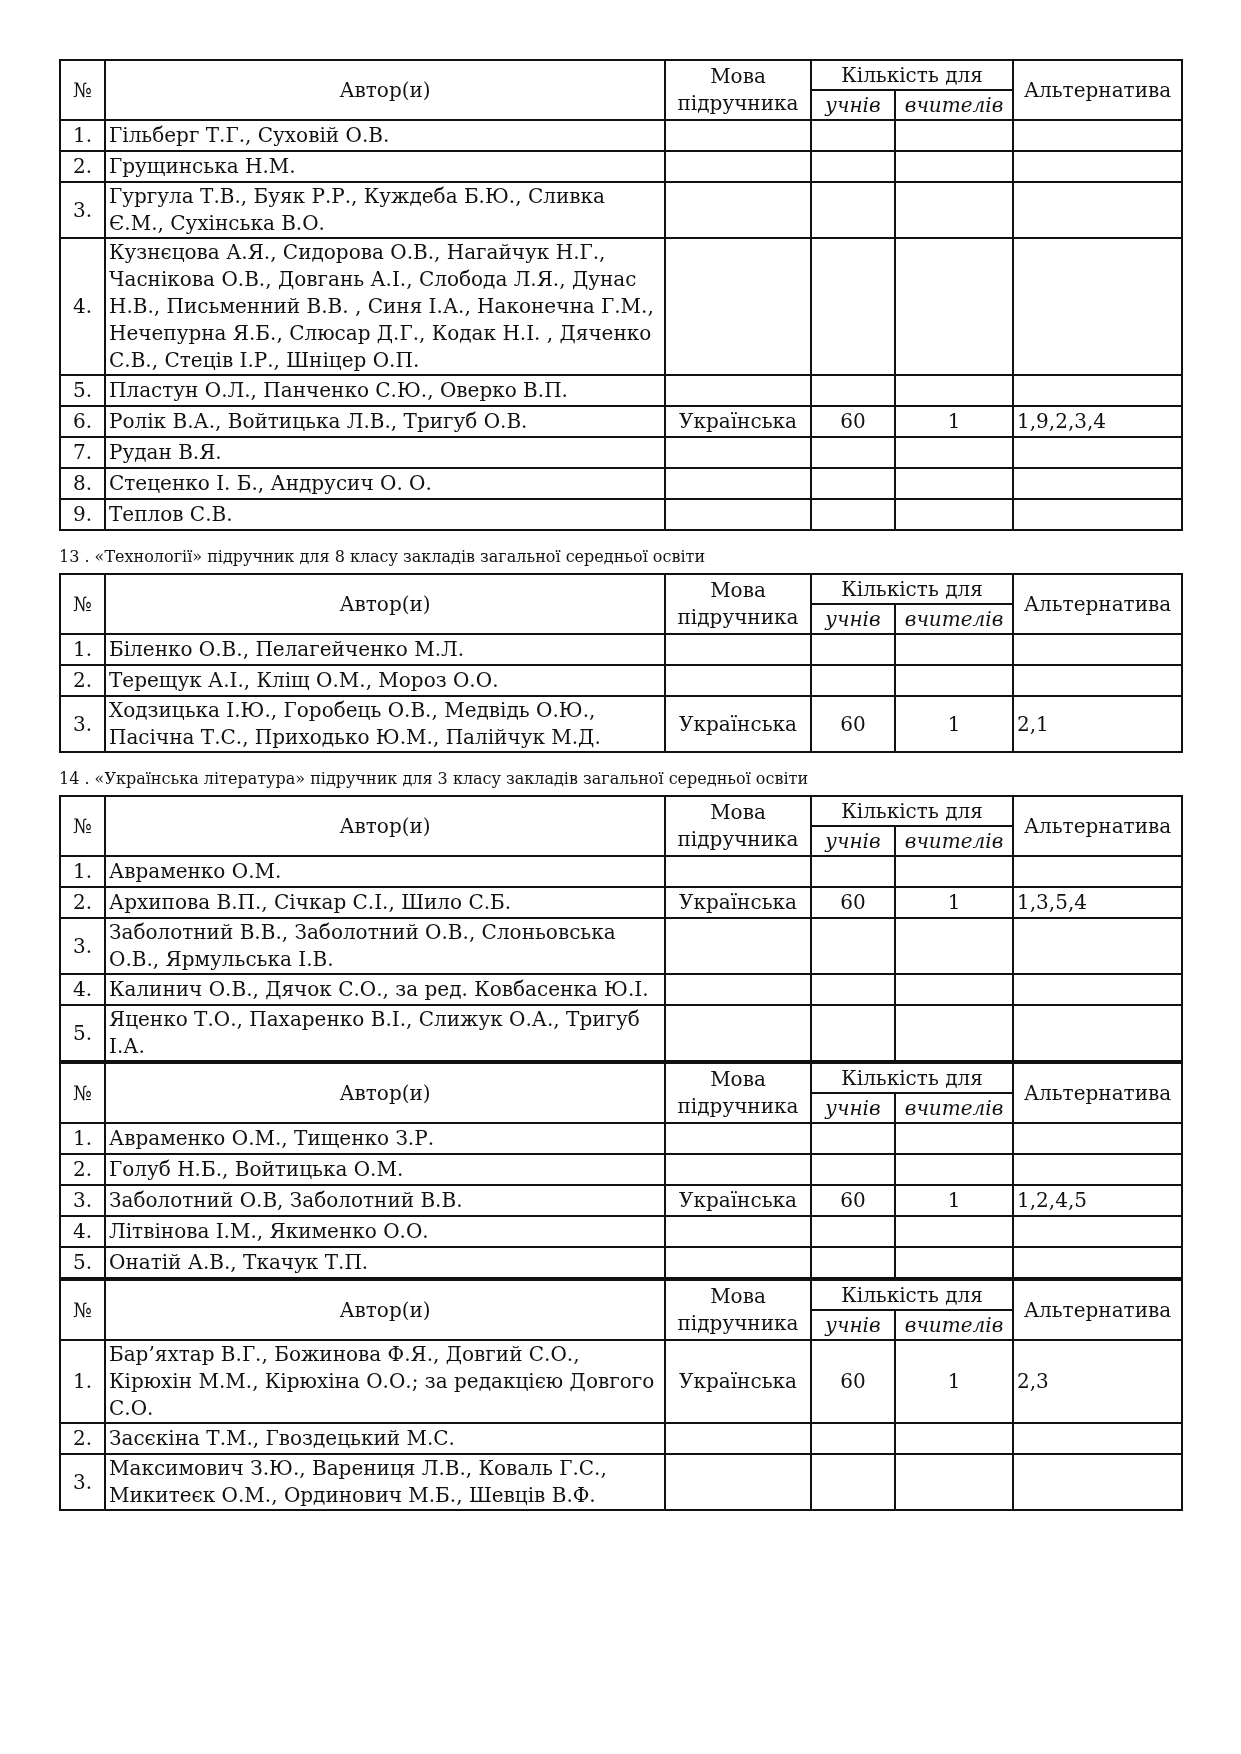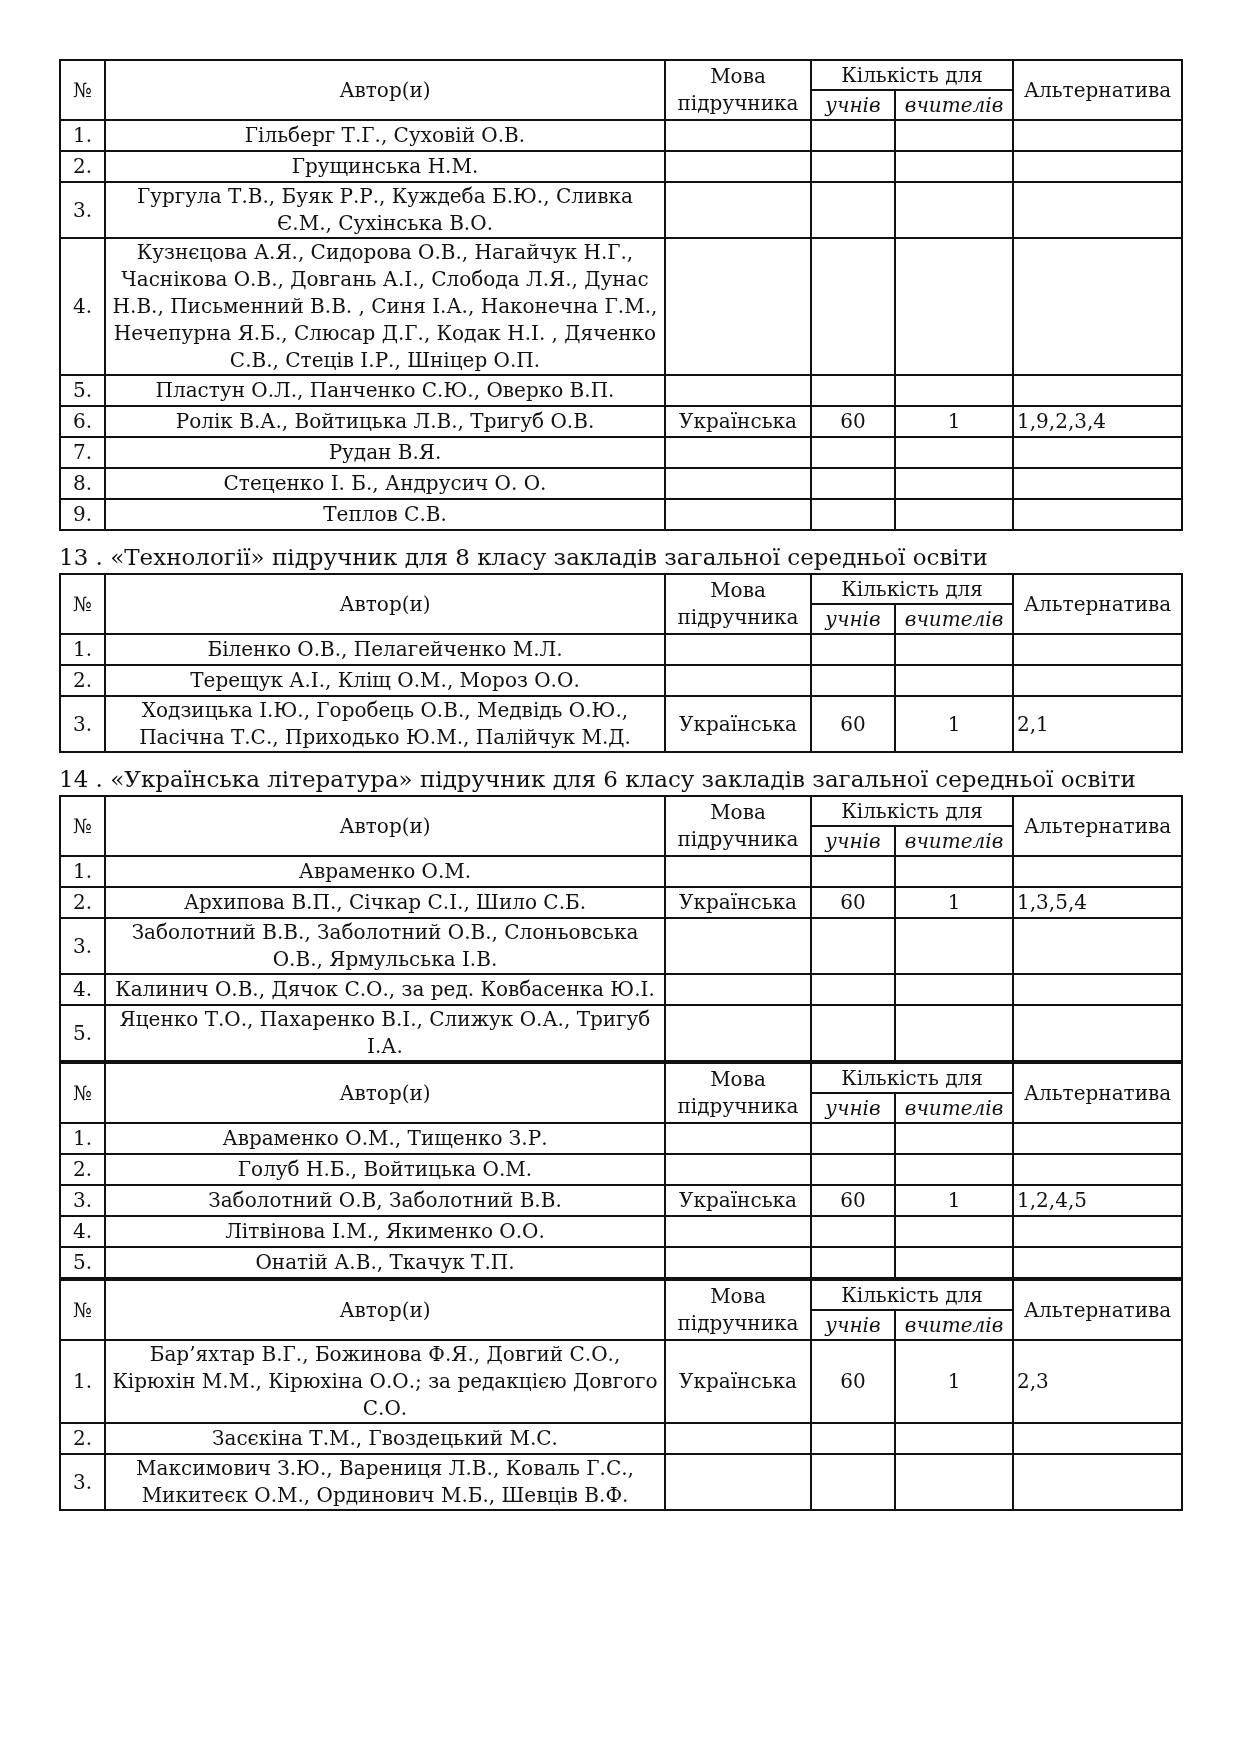--- a/index.html
+++ b/index.html
@@ -2,40 +2,40 @@
 <html><head>
 <meta charset="utf-8">
 <style>
   html, body { margin: 0; padding: 0; background: #ffffff; }
   body {
     width: 1241px; height: 1754px; position: relative; overflow: hidden;
     font-family: "DejaVu Serif", serif; color: #111111;
   }
   .page { position: absolute; left: 59px; top: 59px; width: 1122px; }
   .section-title {
-    font-size: 23px; line-height: 24px; height: 24px;
+    font-size: 16px; line-height: 24px; height: 24px;
     margin: 14px 0 4px 0; white-space: nowrap;
   }
   table.bk {
     width: 1122px; border-collapse: collapse; table-layout: fixed;
     font-size: 20px; line-height: 27px;
   }
   table.bk td, table.bk th {
     border: 2px solid #111111; padding: 0 3px; font-weight: normal;
     vertical-align: middle;
   }
   table.bk th { text-align: center; line-height: 27px; }
   col.c-num { width: 45px; }
   col.c-auth { width: 560px; }
   col.c-lang { width: 146px; }
   col.c-stud { width: 84px; }
   col.c-teach { width: 118px; }
   col.c-alt { width: 169px; }
   td.num { text-align: center; padding: 0; }
-  td.auth { text-align: center; padding: 1px 2px 1px 4px; border-radius: 12px; }
+  td.auth { text-align: left; padding: 1px 2px 1px 4px; border-radius: 12px; }
   td.center { text-align: center; }
   td.alt { text-align: left; padding-left: 3px; border-radius: 14px; }
   tr.row td { height: 29px; }
   th.h-top { height: 28px; }
   th.h-sub { height: 28px; font-style: italic; }
 </style>
 </head>
 <body>
 
 <div class="page" id="page">
@@ -179,21 +179,21 @@
         <tr class="row">
           <td class="num">3.</td>
           <td class="auth">Ходзицька І.Ю., Горобець О.В., Медвідь О.Ю., Пасічна Т.С., Приходько Ю.М., Палійчук М.Д.</td>
           <td class="center">Українська</td>
           <td class="center">60</td>
           <td class="center">1</td>
           <td class="alt">2,1</td>
         </tr>
       </tbody>
     </table>
-    <div class="section-title">14 . «Українська література» підручник для 6 класу закладів загальної середньої освіти</div>
+    <div class="section-title">14 . «Українська література» підручник для 3 класу закладів загальної середньої освіти</div>
     <table class="bk">
       <colgroup>
         <col class="c-num">
         <col class="c-auth">
         <col class="c-lang">
         <col class="c-stud">
         <col class="c-teach">
         <col class="c-alt">
       </colgroup>
       <thead>

